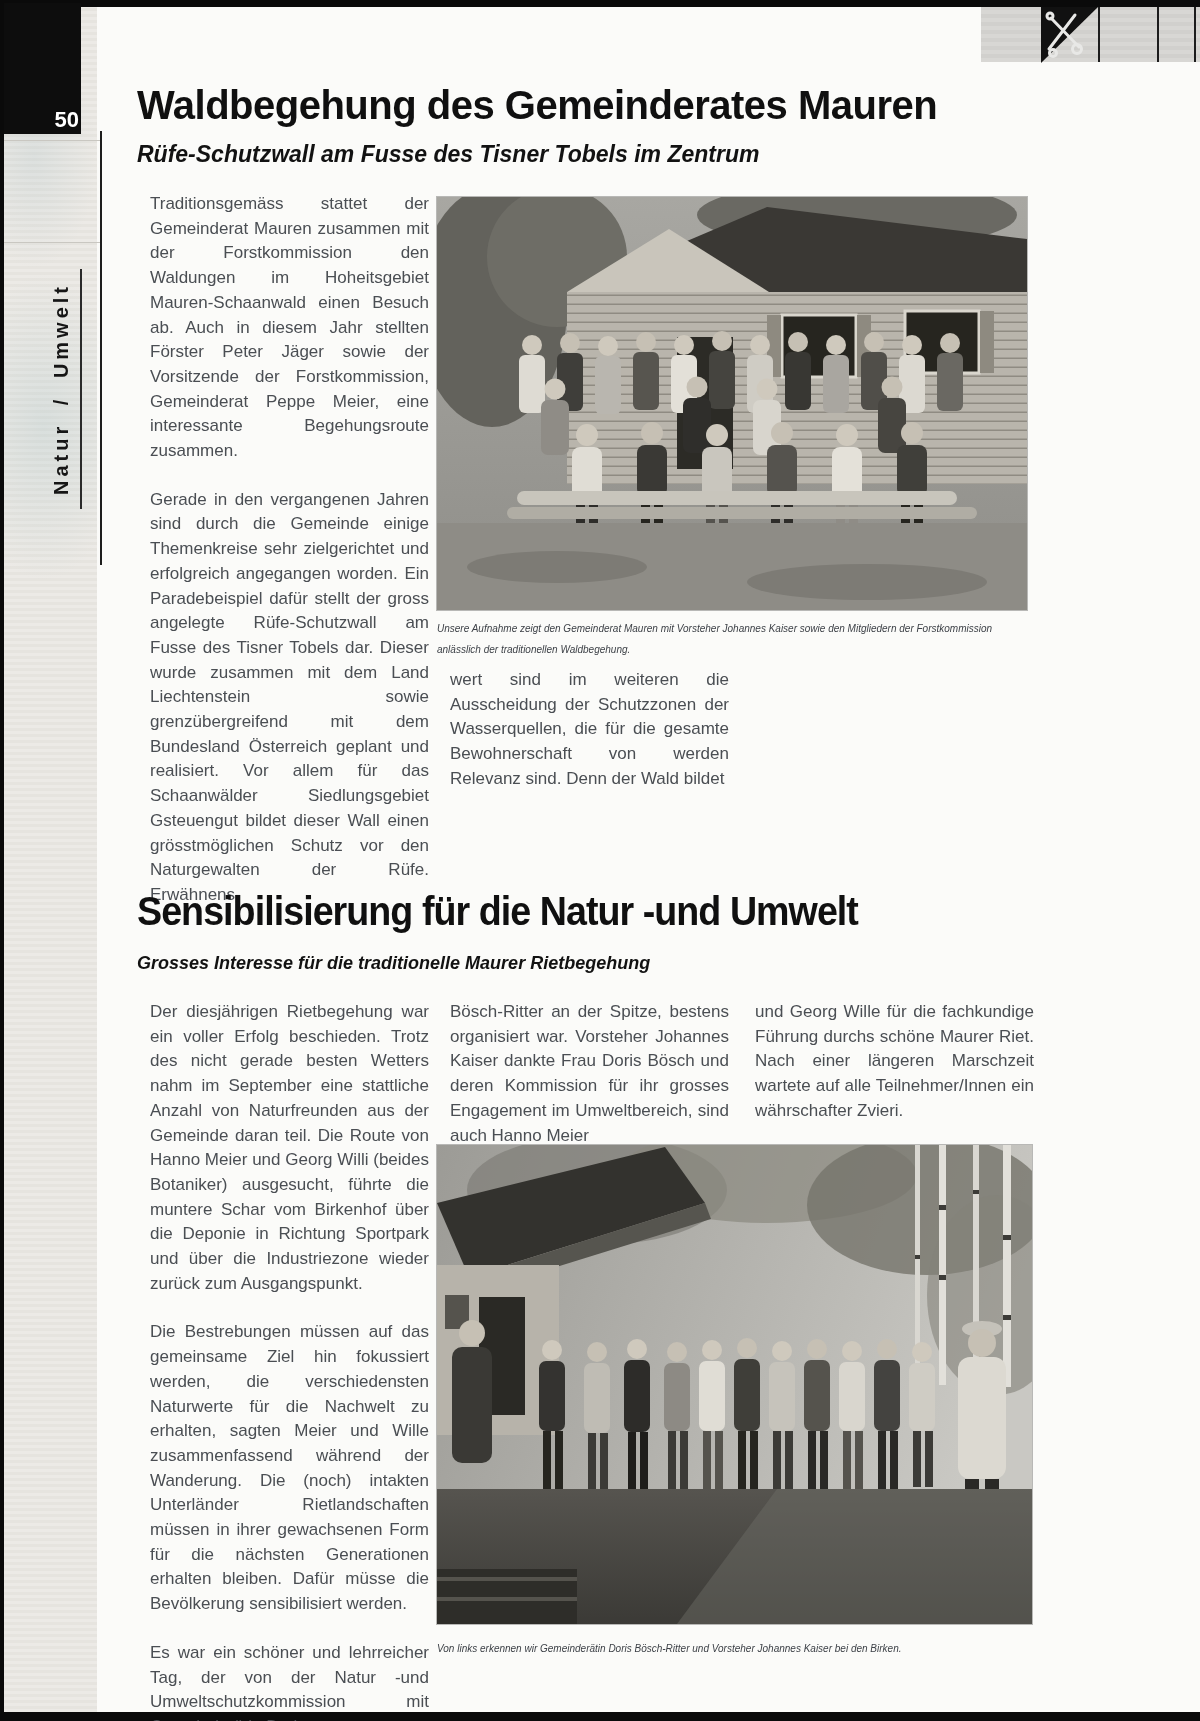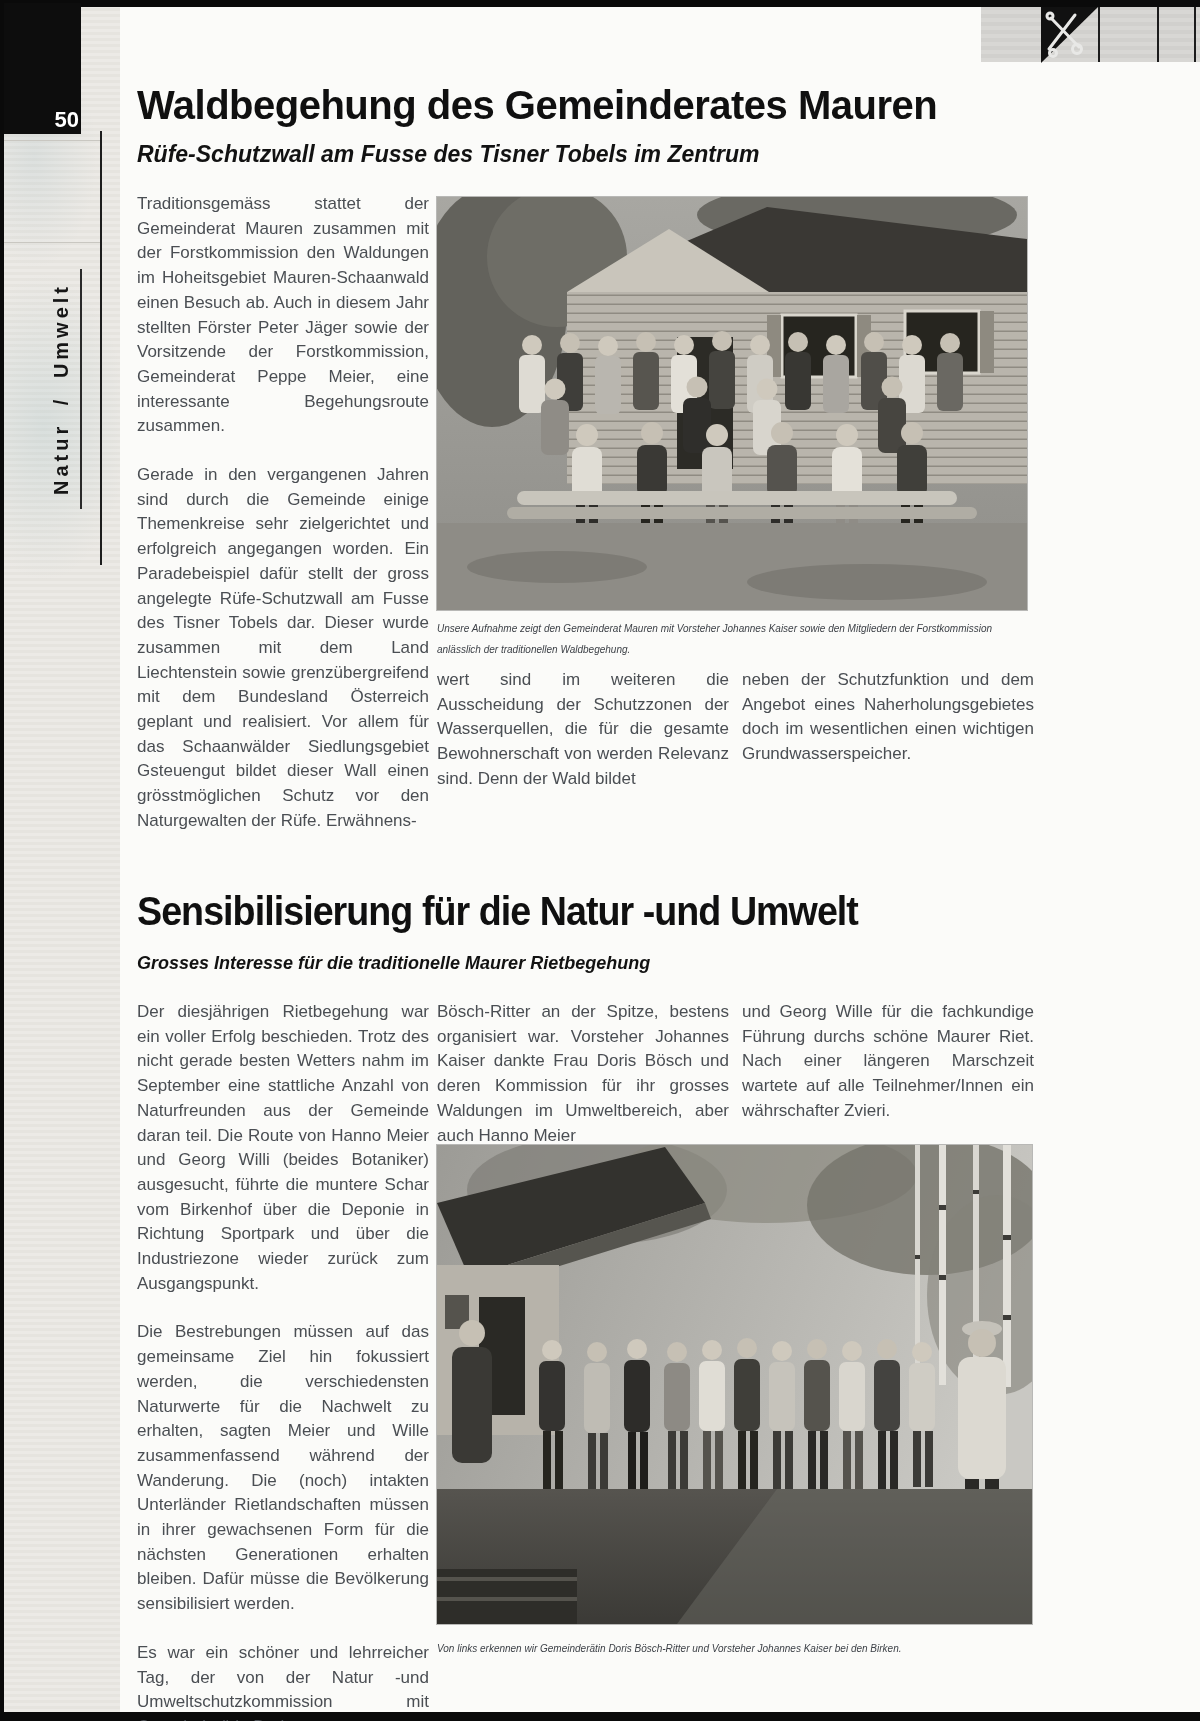--- a/index.html
+++ b/index.html
@@ -3,21 +3,21 @@
 <meta charset="utf-8">
 <style>
   html,body{margin:0;padding:0;background:#0a0a0a;}
   .page{position:relative;width:1200px;height:1721px;background:#fbfbf9;overflow:hidden;
         font-family:"Liberation Sans",sans-serif;}
   
   .edge-top{position:absolute;left:0;top:0;width:1200px;height:7px;background:#0a0a0a;}
   .edge-left{position:absolute;left:0;top:0;width:4px;height:1721px;background:#0a0a0a;}
   .edge-bottom{position:absolute;left:0;top:1712px;width:1200px;height:9px;background:#0a0a0a;}
   
-  .sidebar{position:absolute;left:4px;top:7px;width:116px;height:1705px;
+  .sidebar{position:absolute;left:4px;top:7px;width:93px;height:1705px;
      background:
        radial-gradient(120px 220px at 40px 420px, rgba(160,190,195,.25), rgba(0,0,0,0) 70%),
        radial-gradient(90px 160px at 30px 150px, rgba(150,180,190,.18), rgba(0,0,0,0) 70%),
        repeating-linear-gradient(0deg,#eceae6 0 3px,#e6e4df 3px 6px);}
   .crease{position:absolute;left:0;width:98px;height:1px;background:#c9c7c1;}
   .pageno-block{position:absolute;left:0;top:-4px;width:77px;height:131px;background:#0d0d0d;}
   .pageno{position:absolute;right:2px;bottom:1px;color:#ffffff;font-weight:700;font-size:22px;letter-spacing:0px;}
   .side-rule{position:absolute;left:96px;top:124px;width:2px;height:434px;background:#1d1d1d;}
   .side-label{position:absolute;left:-58px;top:366px;width:240px;height:26px;
      transform:rotate(-90deg);text-align:center;font-weight:700;font-size:20px;
@@ -27,21 +27,21 @@
      background:repeating-linear-gradient(0deg,#d8d7d4 0 4px,#d1d0cd 4px 8px);}
   .corner-vline{position:absolute;top:0;width:2px;height:55px;background:#1c1c1c;}
   .corner-tri{position:absolute;left:60px;top:0;}
   
   .h1{position:absolute;left:137px;color:#101010;font-weight:700;font-size:40px;line-height:1.05;
       letter-spacing:-0.5px;white-space:nowrap;}
   .h1.condensed{transform:scaleX(0.94);transform-origin:left top;letter-spacing:-1px;}
   .sub{position:absolute;left:137px;color:#121212;font-weight:700;font-style:italic;font-size:23px;white-space:nowrap;text-align:center;}
   
   .col{position:absolute;width:292px;font-size:17px;line-height:24.7px;text-align:justify;color:#4a4e53;}
-  .col p{margin:0 0 24px 0;}
+  .col p{margin:0 0 24px 13px;}
   .caption{position:absolute;left:437px;font-style:italic;font-size:10px;line-height:21px;color:#3d4147;}
   .nowrap{white-space:nowrap;}
   .photo{position:absolute;left:437px;box-shadow:0 0 0 1px rgba(60,60,58,.35);}
 </style>
 </head>
 <body>
 
 <div class="page">
 
   <div class="edge-top"></div>
@@ -178,34 +178,31 @@
     <rect x="0" y="326" width="590" height="87" fill="#8e8c86"></rect>
     <ellipse cx="120" cy="370" rx="90" ry="16" fill="#7d7b75"></ellipse>
     <ellipse cx="430" cy="385" rx="120" ry="18" fill="#7d7b75"></ellipse>
   </svg>
 
   <div class="caption" style="top:618px;width:600px">Unsere Aufnahme zeigt den Gemeinderat Mauren mit Vorsteher Johannes Kaiser sowie den Mitgliedern der Forstkommission anlässlich der traditionellen Waldbegehung.</div>
 
   <div class="col" style="left:437px;top:668px">
     <p>wert sind im weiteren die Ausscheidung der Schutzzonen der Wasserquellen, die für die gesamte Bewohnerschaft von werden Relevanz sind. Denn der Wald bildet</p>
   </div>
-  <div class="col" style="left:742px;top:668px">
-    <p>neben der Schutzfunktion und dem Angebot eines Naherholungsgebietes doch im wesentlichen einen wichtigen Grundwasserspeicher.</p>
-  </div>
 
   <div class="h1 condensed" style="top:890px">Sensibilisierung für die Natur -und Umwelt</div>
   <div class="sub" style="top:953px;font-size:18px">Grosses Interesse für die traditionelle Maurer Rietbegehung</div>
 
   <div class="col" style="left:137px;top:1000px">
     <p>Der diesjährigen Rietbegehung war ein voller Erfolg beschieden. Trotz des nicht gerade besten Wetters nahm im September eine stattliche Anzahl von Naturfreunden aus der Gemeinde daran teil. Die Route von Hanno Meier und Georg Willi (beides Botaniker) ausgesucht, führte die muntere Schar vom Birkenhof über die Deponie in Richtung Sportpark und über die Industriezone wieder zurück zum Ausgangspunkt.</p>
     <p>Die Bestrebungen müssen auf das gemeinsame Ziel hin fokussiert werden, die verschiedensten Naturwerte für die Nachwelt zu erhalten, sagten Meier und Wille zusammenfassend während der Wanderung. Die (noch) intakten Unterländer Rietlandschaften müssen in ihrer gewachsenen Form für die nächsten Generationen erhalten bleiben. Dafür müsse die Bevölkerung sensibilisiert werden.</p>
     <p>Es war ein schöner und lehrreicher Tag, der von der Natur -und Umweltschutzkommission mit Gemeinderätin Doris</p>
   </div>
   <div class="col" style="left:437px;top:1000px">
-    <p>Bösch-Ritter an der Spitze, bestens organisiert war. Vorsteher Johannes Kaiser dankte Frau Doris Bösch und deren Kommission für ihr grosses Waldungen im Umweltbereich, aber auch Hanno Meier</p>
+    <p>Bösch-Ritter an der Spitze, bestens organisiert war. Vorsteher Johannes Kaiser dankte Frau Doris Bösch und deren Kommission für ihr grosses Engagement im Umweltbereich, sind auch Hanno Meier</p>
   </div>
   <div class="col" style="left:742px;top:1000px">
     <p>und Georg Wille für die fachkundige Führung durchs schöne Maurer Riet. Nach einer längeren Marschzeit wartete auf alle Teilnehmer/Innen ein währschafter Zvieri.</p>
   </div>
 
   <svg class="photo" style="top:1145px" width="595" height="479" viewBox="0 0 595 479" role="img">
     <defs>
       <linearGradient id="sky2" x1="0" y1="0" x2="1" y2="0.3">
         <stop offset="0" stop-color="#9c9b96"></stop>
           <stop offset="1" stop-color="#c9c8c3"></stop>

